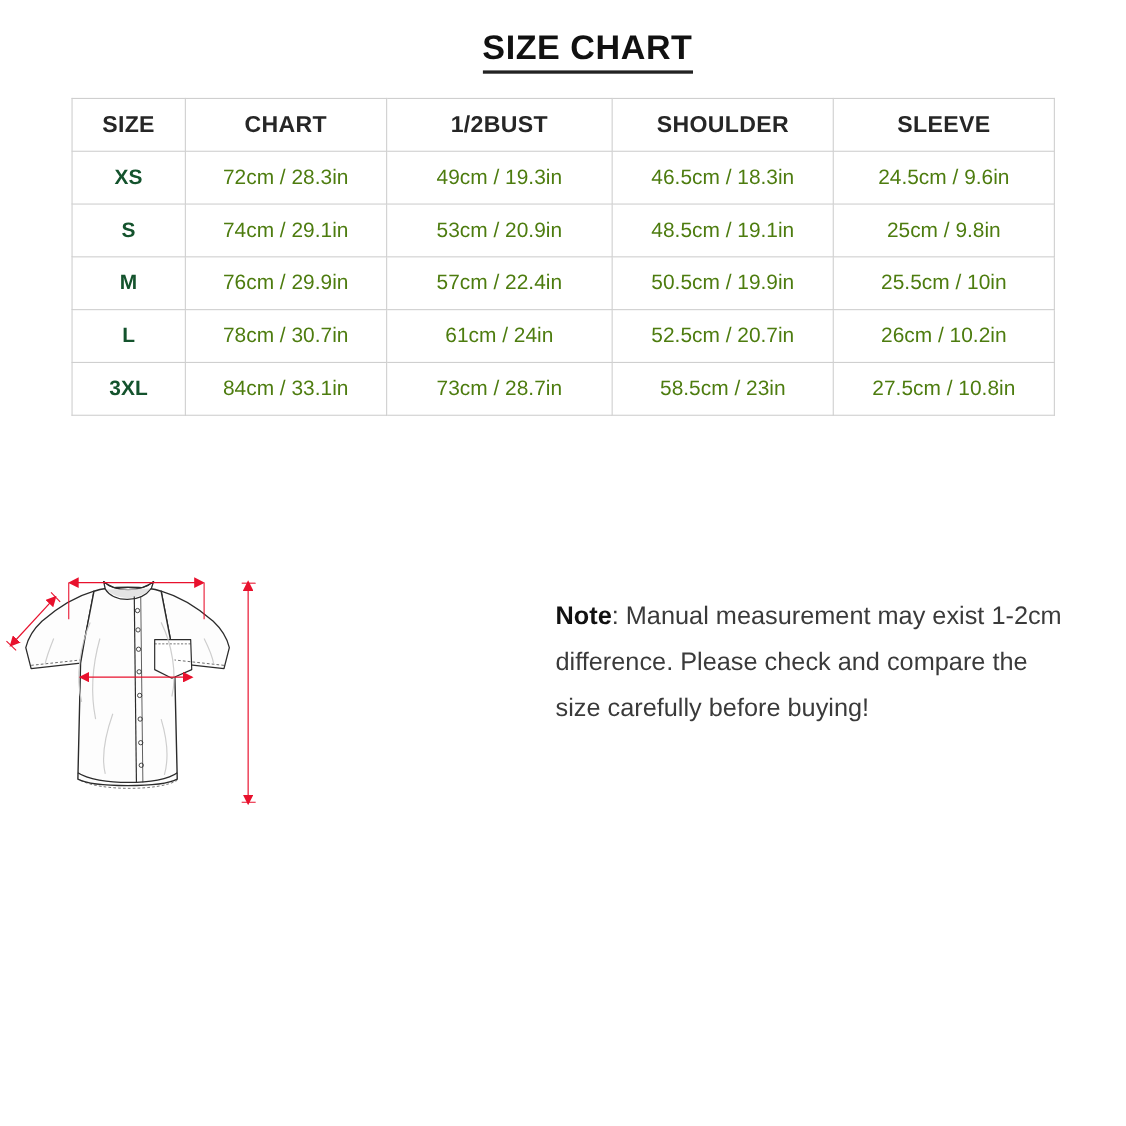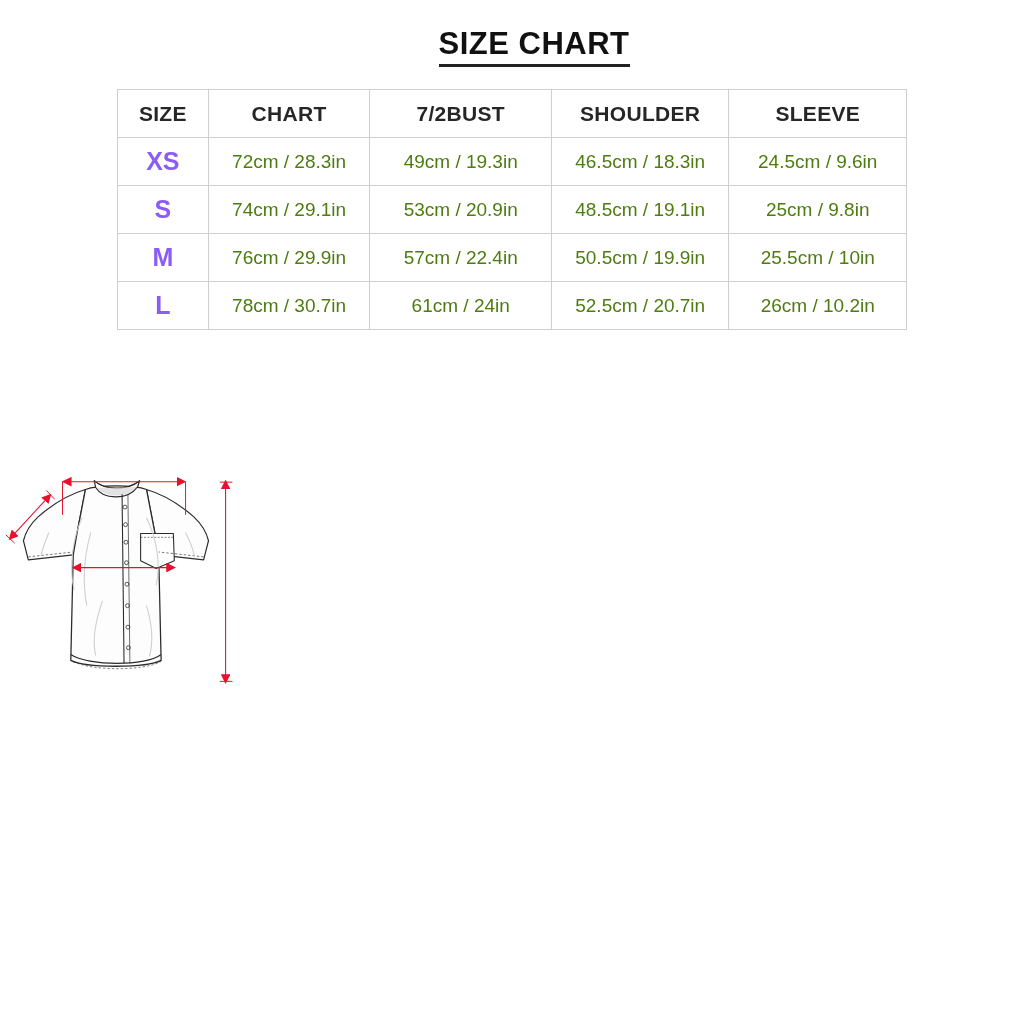--- a/index.html
+++ b/index.html
@@ -28,21 +28,21 @@
     font-weight: bold;
     letter-spacing: 0.5px;
     border-bottom: 3px solid #222;
     padding-bottom: 2px;
     color: #111;
   }
 
   
   .table-wrap {
     margin: 22px auto 0 auto;
-    width: 790px;
+    width: 894px;
     border-radius: 23px;
   }
   table.size-table {
     width: 100%;
     border-collapse: collapse;
     table-layout: fixed;
   }
   table.size-table th,
   table.size-table td {
     border: 1px solid #cfcfcf;
@@ -56,22 +56,22 @@
     letter-spacing: 0.3px;
   }
   table.size-table td {
     font-size: 19px;
     height: 45px;
     font-weight: normal;
     color: #4d7c0f;
   }
   table.size-table td.size-cell {
     font-weight: bold;
-    font-size: 25px;
-    color: #8b5cf6;
+    font-size: 19px;
+    color: #14532d;
   }
   col.c-size { width: 11.5%; }
   col.c-len  { width: 20.5%; }
   col.c-bust { width: 23%; }
   col.c-shd  { width: 22.5%; }
   col.c-slv  { width: 22.5%; }
 
   
   .lower {
     position: relative;
@@ -114,21 +114,21 @@
       <col class="c-size">
         <col class="c-len">
         <col class="c-bust">
         <col class="c-shd">
         <col class="c-slv">
     </colgroup>
     <thead>
       <tr>
         <th>SIZE</th>
         <th>CHART</th>
-        <th>7/2BUST</th>
+        <th>1/2BUST</th>
         <th>SHOULDER</th>
         <th>SLEEVE</th>
       </tr>
     </thead>
     <tbody>
       <tr>
         <td class="size-cell">XS</td>
         <td>72cm / 28.3in</td>
         <td>49cm / 19.3in</td>
         <td>46.5cm / 18.3in</td>
@@ -147,20 +147,27 @@
         <td>57cm / 22.4in</td>
         <td>50.5cm / 19.9in</td>
         <td>25.5cm / 10in</td>
       </tr>
       <tr>
         <td class="size-cell">L</td>
         <td>78cm / 30.7in</td>
         <td>61cm / 24in</td>
         <td>52.5cm / 20.7in</td>
         <td>26cm / 10.2in</td>
+      </tr>
+      <tr>
+        <td class="size-cell">3XL</td>
+        <td>84cm / 33.1in</td>
+        <td>73cm / 28.7in</td>
+        <td>58.5cm / 23in</td>
+        <td>27.5cm / 10.8in</td>
       </tr>
     </tbody>
   </table>
 </div>
 
 <div class="lower">
 
   <svg class="shirt-area" width="1024" height="505" viewBox="0 0 1024 505">
     <defs>
       <marker id="arrRed" markerWidth="9" markerHeight="9" refX="7.5" refY="4.5" orient="auto">
@@ -240,13 +247,16 @@
       <line x1="150" y1="222" x2="357" y2="222" stroke="#e8112d" stroke-width="2.2" marker-start="url(#arrRedStart)" marker-end="url(#arrRed)"></line>
     </g>
 
     <g>
       <line x1="462" y1="45" x2="462" y2="457" stroke="#e8112d" stroke-width="2.2" marker-start="url(#arrRedStart)" marker-end="url(#arrRed)"></line>
       <line x1="450" y1="47" x2="476" y2="47" stroke="#e8112d" stroke-width="2"></line>
       <line x1="450" y1="455" x2="476" y2="455" stroke="#e8112d" stroke-width="2"></line>
     </g>
   </svg>
 
+  <div class="note">
+    <b>Note</b><span>: Manual measurement may exist 1-2cm difference. Please check and compare the size carefully before buying!</span>
+  </div>
 </div>
 
 </body></html>

